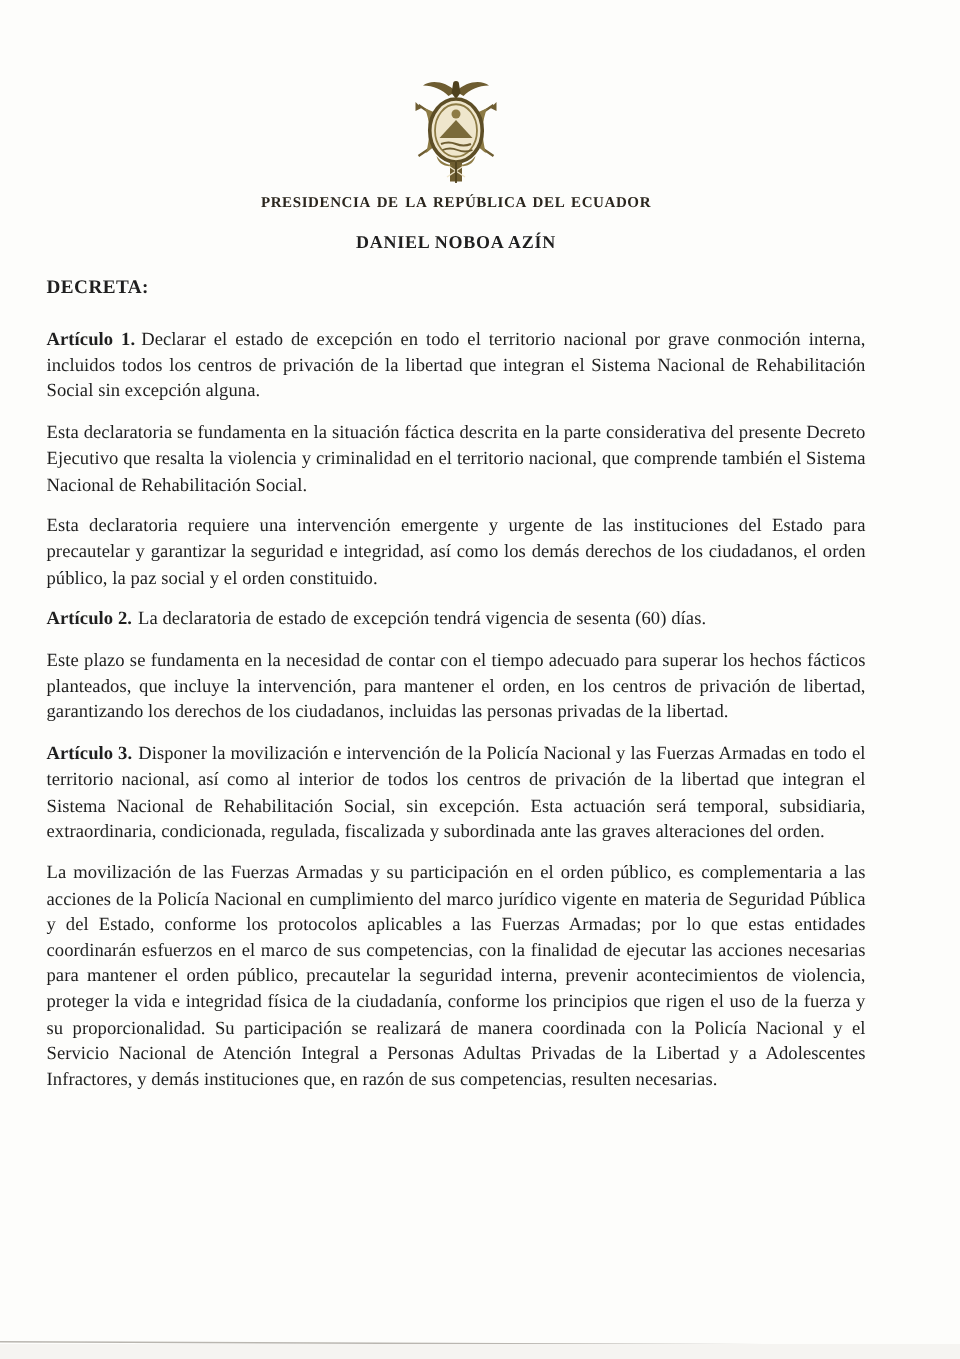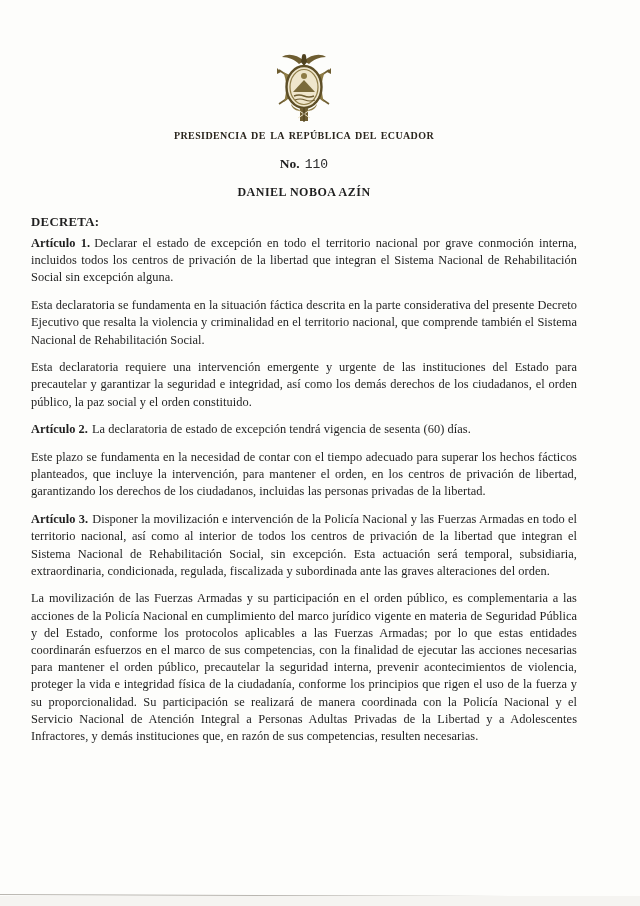--- a/index.html
+++ b/index.html
@@ -58,21 +58,21 @@
     font-weight: bold;
     letter-spacing: 0.3px;
   }
   .decreta {
     text-align: left;
     margin-top: 15px;
     font-size: 12.8px;
     font-weight: bold;
     letter-spacing: 0.3px;
   }
-  .doc-body { margin-top: 5px; }
+  .doc-body { margin-top: 19px; }
   .doc-body p {
     margin: 0 0 10.5px 0;
     font-size: 12.4px;
     line-height: 17.2px;
     text-align: justify;
     letter-spacing: 0.05px;
   }
   .doc-body p b.lead { font-weight: bold; }
   .doc-body p b.lead:not(:empty) { margin-right: 4px; }
   .scan-edge-line {
@@ -126,21 +126,20 @@
       <path d="M29 58 L41 66 M41 58 L29 66" stroke="#efe6cc" stroke-width="1"></path>
       <path d="M35 56 L35 70" stroke="#4f421f" stroke-width="1.2"></path>
 
       <path d="M22 52 C25 56 29 58 33 58 C28 60 23 57 22 52 Z" fill="#8d7b45"></path>
       <path d="M48 52 C45 56 41 58 37 58 C42 60 47 57 48 52 Z" fill="#8d7b45"></path>
     </svg>
   </div>
 
   <div class="institution">PRESIDENCIA DE LA REPÚBLICA DEL ECUADOR</div>
 
-  <div class="decree-no"><span class="no-label">No.</span><span class="no-value">110</span></div>
 
   <div class="president-name">DANIEL NOBOA AZÍN</div>
 
 
   <div class="decreta">DECRETA:</div>
 
   <div class="doc-body">
     <p><b class="lead">Artículo 1.</b><span>Declarar el estado de excepción en todo el territorio nacional por grave conmoción interna, incluidos todos los centros de privación de la libertad que integran el Sistema Nacional de Rehabilitación Social sin excepción alguna.</span></p>
     <p><b class="lead"></b><span>Esta declaratoria se fundamenta en la situación fáctica descrita en la parte considerativa del presente Decreto Ejecutivo que resalta la violencia y criminalidad en el territorio nacional, que comprende también el Sistema Nacional de Rehabilitación Social.</span></p>
     <p><b class="lead"></b><span>Esta declaratoria requiere una intervención emergente y urgente de las instituciones del Estado para precautelar y garantizar la seguridad e integridad, así como los demás derechos de los ciudadanos, el orden público, la paz social y el orden constituido.</span></p>

